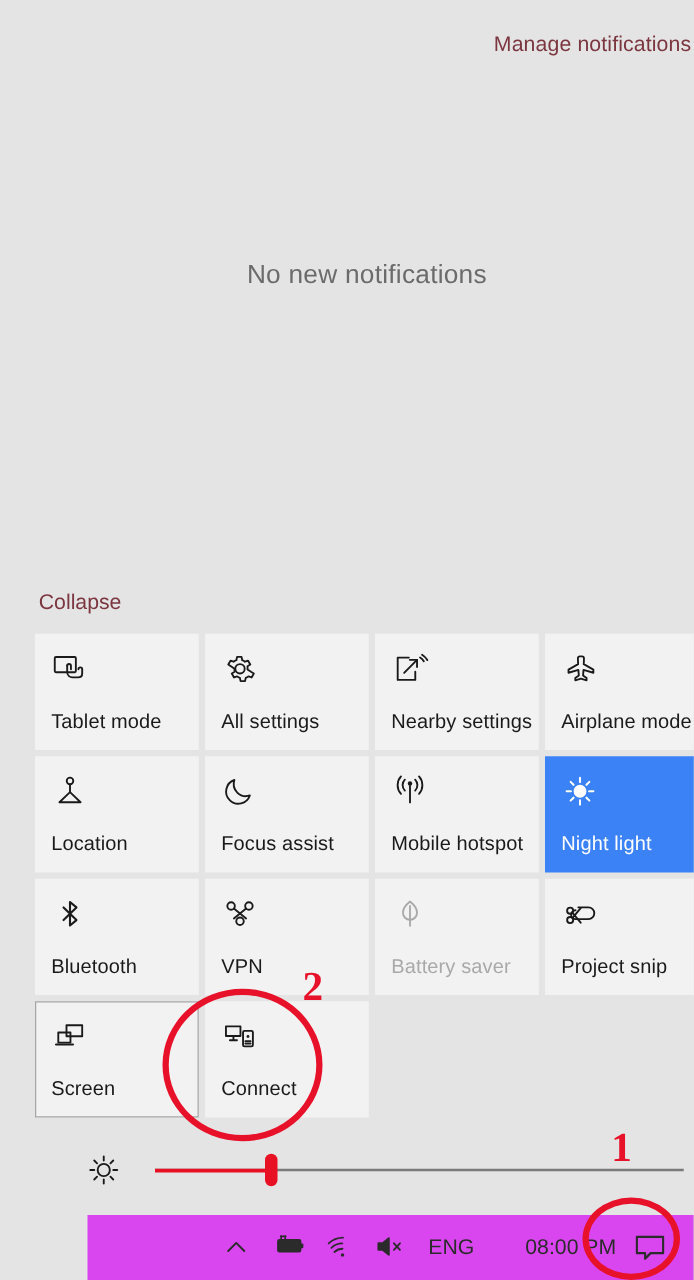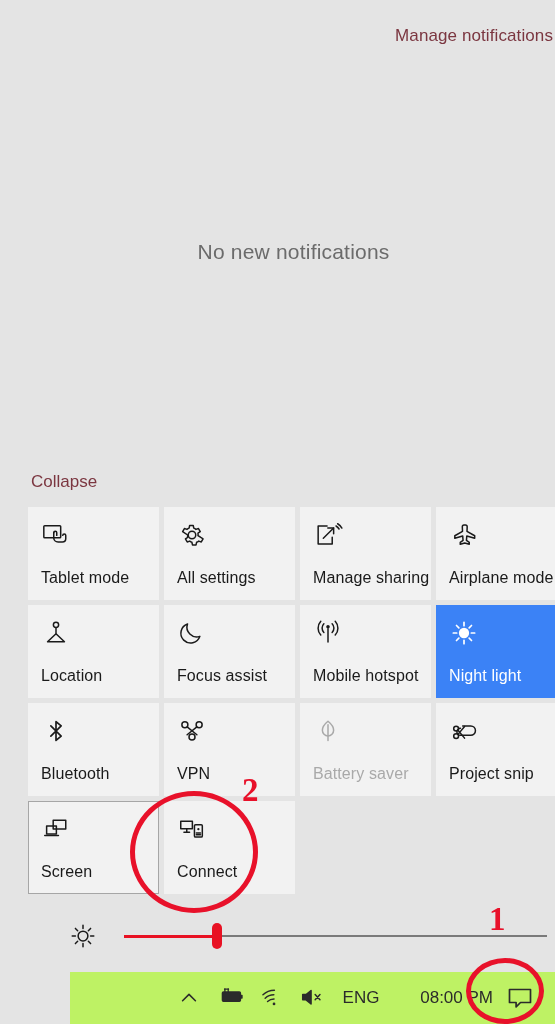--- a/index.html
+++ b/index.html
@@ -49,21 +49,20 @@
     flex: 1;
     display: flex;
     align-items: flex-start;
     justify-content: center;
     padding-top: 136px;
   }
   .notif-empty {
     font-size: 21px;
     color: #6b6b6b;
     letter-spacing: .2px;
-    margin-top: 32px;
   }
 
   
   .collapse-row {
     height: 46px;
     display: flex;
     align-items: center;
     padding-left: 15px;
   }
   .collapse-link {
@@ -164,21 +163,21 @@
     transform: translateX(-5px);
   }
 
   
   #taskbar {
     position: absolute;
     left: 70px;
     bottom: 0;
     width: 485px;
     height: 52px;
-    background: #bef264;
+    background: #d946ef;
     display: flex;
     align-items: center;
     justify-content: flex-end;
     padding-right: 8px;
   }
   .tray-item {
     display: flex;
     align-items: center;
     justify-content: center;
     height: 52px;
@@ -266,21 +265,21 @@
           </svg></span>
         <span class="tile-label">All settings</span>
       </div>
       <div class="tile">
         <span class="tile-icon"><svg viewBox="0 0 32 32" fill="none" stroke="currentColor" stroke-width="1.6" stroke-linejoin="round" stroke-linecap="round">
             <path d="M15 6.5H5.5v19h15v-7"></path>
             <path d="M11 19.5L22 8.5"></path>
             <path d="M15.8 8.4H22v6.2"></path>
             <path d="M24.6 6.4a9 9 0 013.2 3.2M26.3 4a12.6 12.6 0 014.5 4.6"></path>
           </svg></span>
-        <span class="tile-label">Manage sharing</span>
+        <span class="tile-label">Nearby settings</span>
       </div>
       <div class="tile">
         <span class="tile-icon"><svg viewBox="0 0 32 32" fill="none" stroke="currentColor" stroke-width="1.6" stroke-linejoin="round">
             <path d="M17.6 5.4c1 0 1.8.9 1.8 1.9l-.2 4.8 8.2 4.7v2.6l-8.4-2.4-.4 4.7 3 2.2v2l-4.8-1.4-4.8 1.4v-2l3-2.2-.4-4.7-8.4 2.4v-2.6l8.2-4.7-.2-4.8c0-1 .8-1.9 1.8-1.9z"></path>
           </svg></span>
         <span class="tile-label">Airplane mode</span>
       </div>
       <div class="tile">
         <span class="tile-icon"><svg viewBox="0 0 32 32" fill="none" stroke="currentColor" stroke-width="1.6" stroke-linejoin="round">
             <circle cx="16" cy="7.2" r="2.8"></circle>

